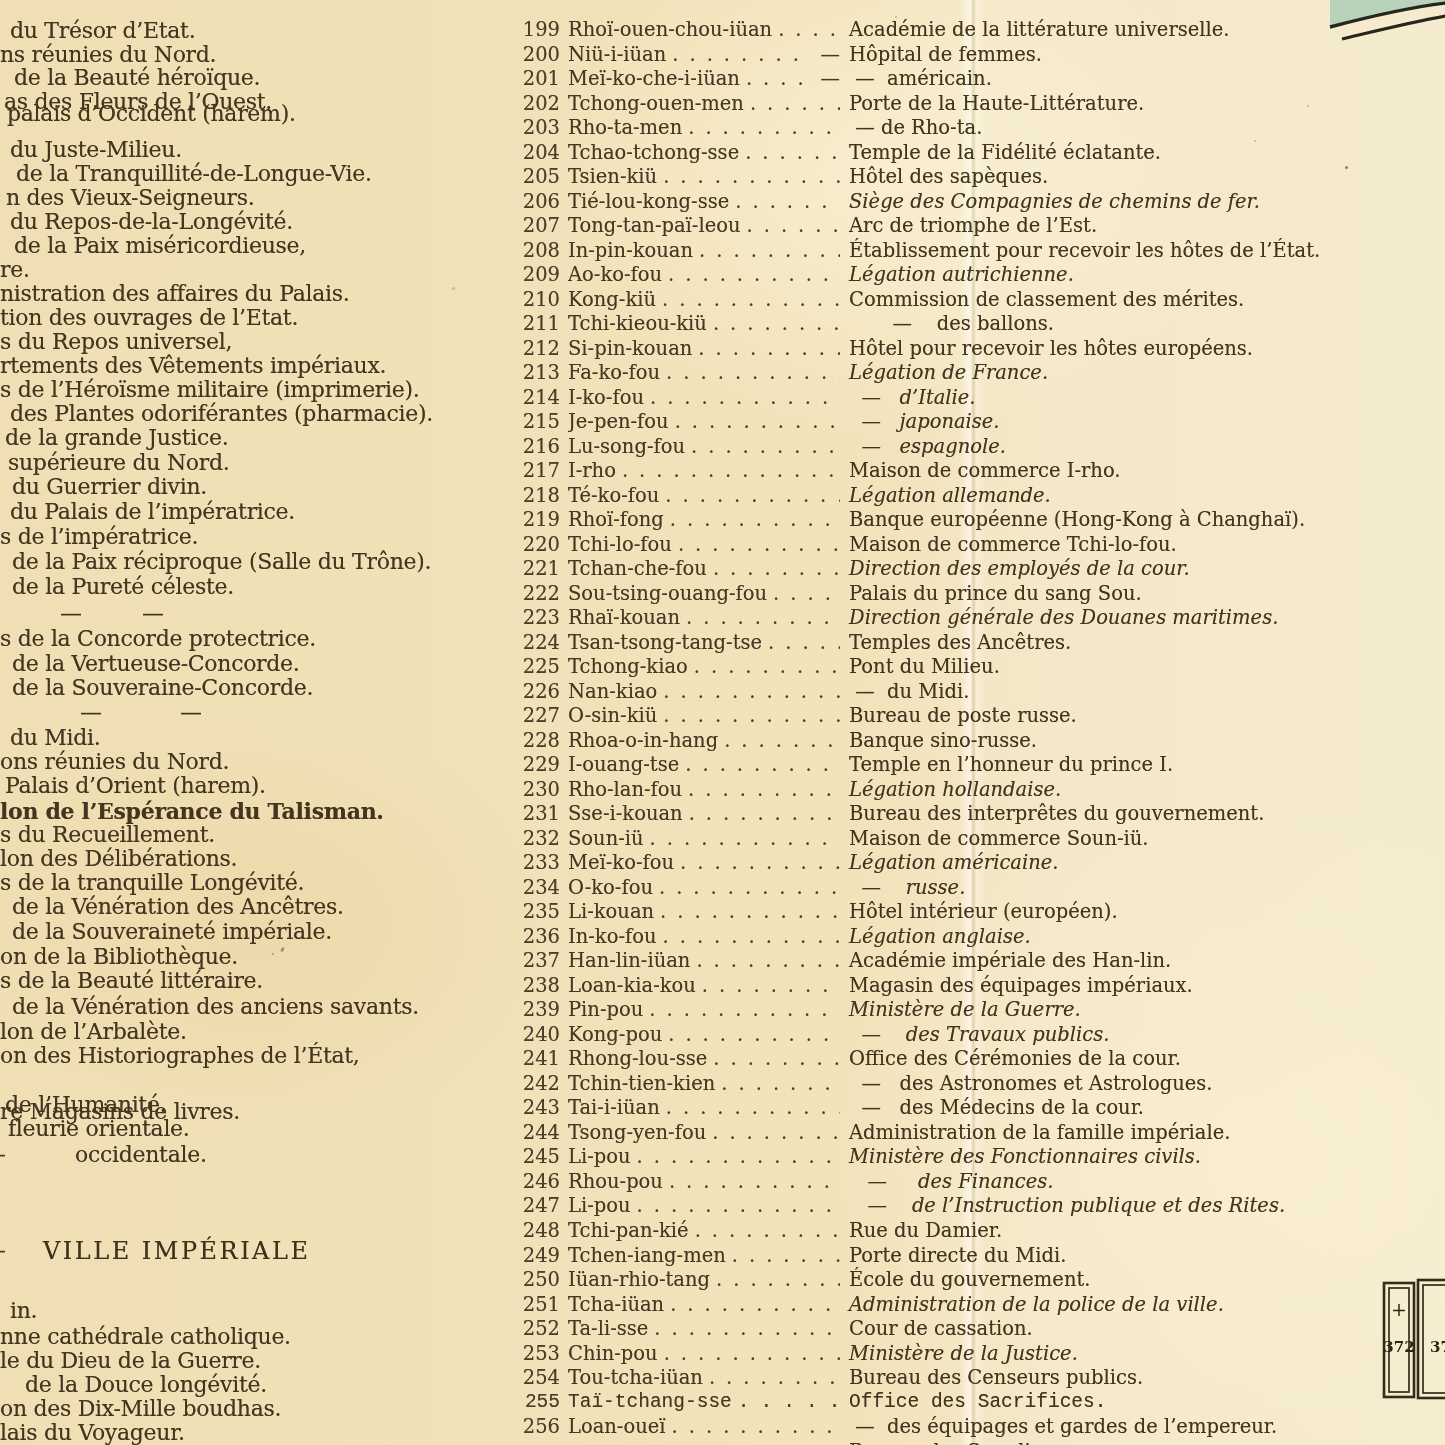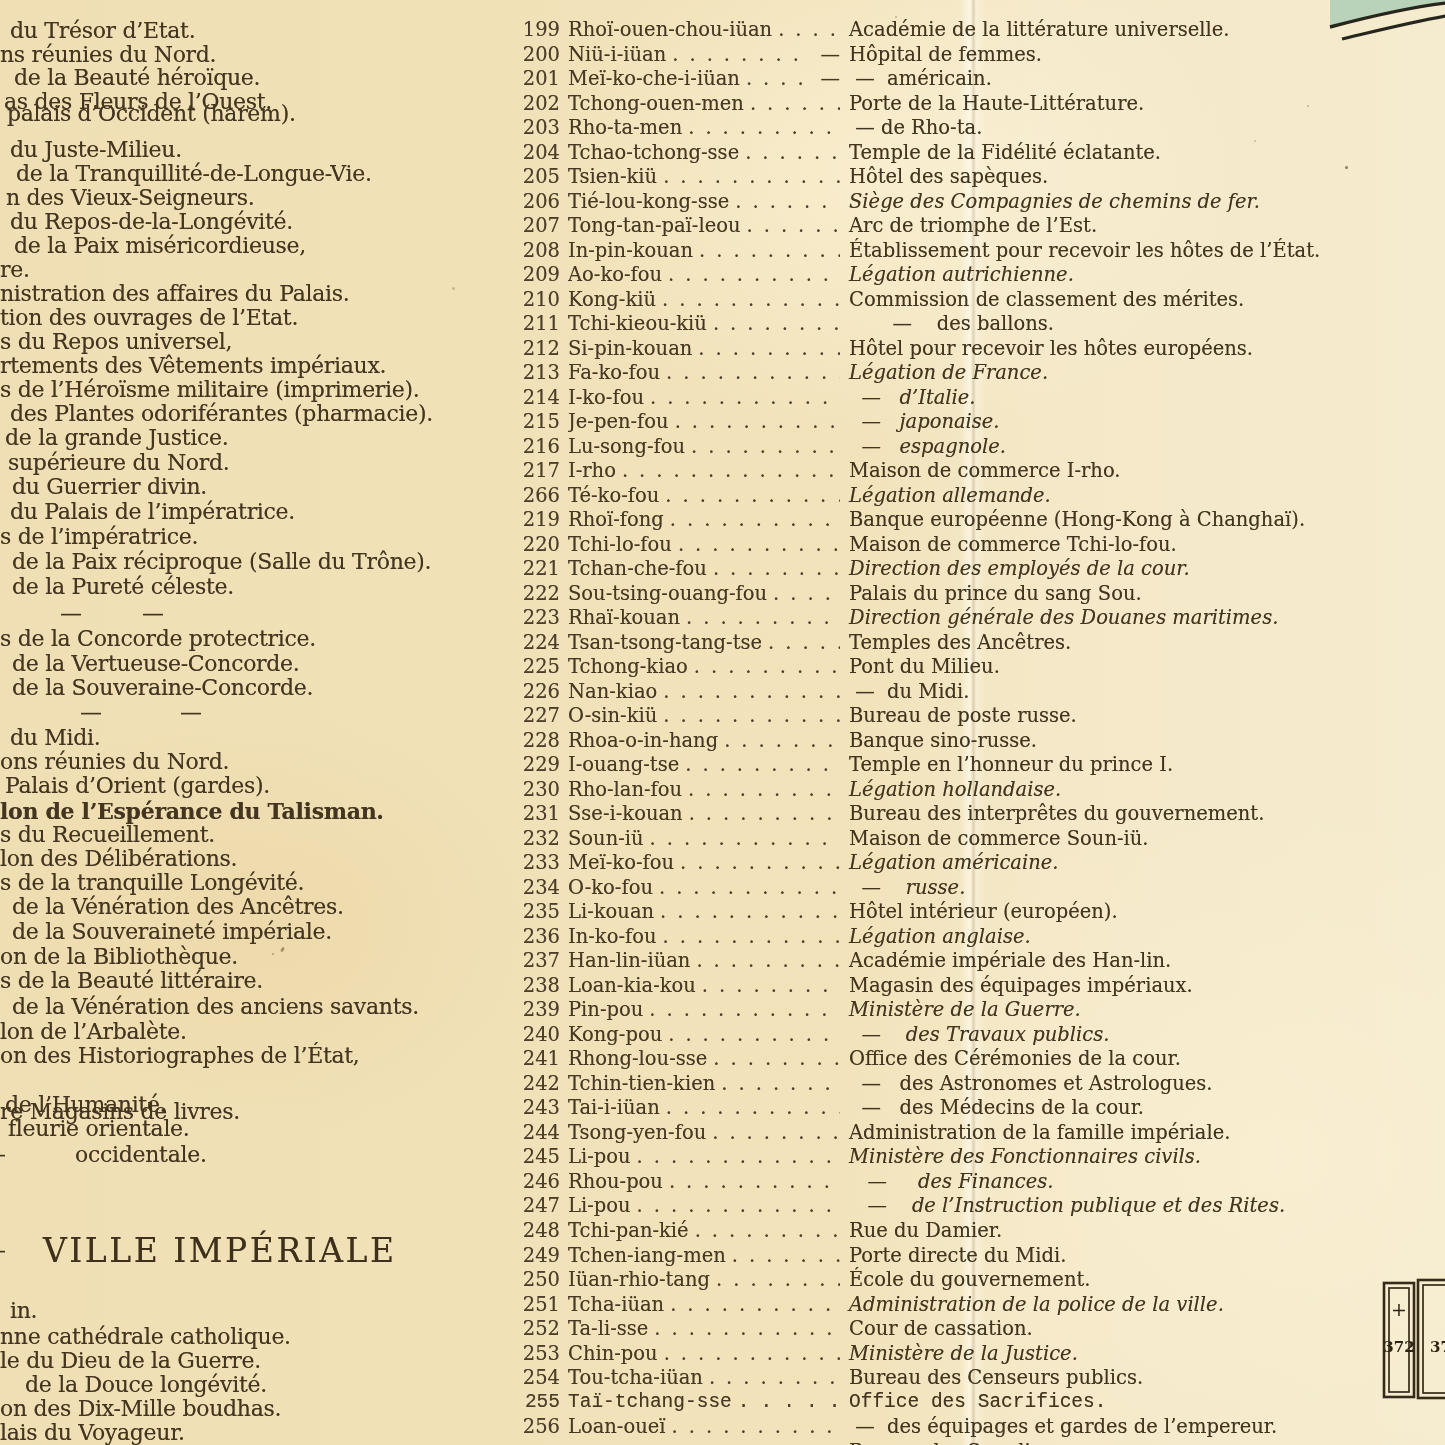--- a/index.html
+++ b/index.html
@@ -26,21 +26,21 @@
       rgba(120,98,58,0) 100%);
   }
   .left-line{
     position:absolute;
     font-size:22px;line-height:26px;white-space:pre;
     letter-spacing:-0.3px;
     color:#43351f;
     text-shadow:0 0 .5px rgba(67,53,31,.55);
   }
   .left-line.heading{
-    font-size:33px;letter-spacing:2.5px;line-height:30px;
+    font-size:24px;letter-spacing:2.5px;line-height:30px;
     color:#3e301b;
   }
   .legend-row{
     position:absolute;left:518px;width:927px;height:25px;
     display:flex;align-items:baseline;
     font-size:19.5px;line-height:25px;
     text-shadow:0 0 .5px rgba(70,56,34,.5);
   }
   .num{width:42px;flex:none;text-align:right;padding-right:8px;color:#4c3e29;}
   .mid{width:272px;flex:none;display:flex;align-items:baseline;overflow:hidden;justify-content:center;}
@@ -84,21 +84,21 @@
     <div class="left-line" style="top: 574px; left: 12px;">de la Pureté céleste.</div>
     <div class="left-line" style="top: 601px; left: 60px;">—</div>
     <div class="left-line" style="top: 601px; left: 142px;">—</div>
     <div class="left-line" style="top: 626px; left: 0px;">s de la Concorde protectrice.</div>
     <div class="left-line" style="top: 651px; left: 12px;">de la Vertueuse-Concorde.</div>
     <div class="left-line" style="top: 675px; left: 12px;">de la Souveraine-Concorde.</div>
     <div class="left-line" style="top: 700px; left: 80px;">—</div>
     <div class="left-line" style="top: 700px; left: 180px;">—</div>
     <div class="left-line" style="top: 725px; left: 10px;">du Midi.</div>
     <div class="left-line" style="top: 749px; left: 0px;">ons réunies du Nord.</div>
-    <div class="left-line" style="top: 773px; left: 5px;">Palais d’Orient (gardes).</div>
+    <div class="left-line" style="top: 773px; left: 5px;">Palais d’Orient (harem).</div>
     <div class="left-line" style="top: 798px; left: 0px; font-weight: bold;">lon de l’Espérance du Talisman.</div>
     <div class="left-line" style="top: 822px; left: 0px;">s du Recueillement.</div>
     <div class="left-line" style="top: 846px; left: 0px;">lon des Délibérations.</div>
     <div class="left-line" style="top: 870px; left: 0px;">s de la tranquille Longévité.</div>
     <div class="left-line" style="top: 894px; left: 12px;">de la Vénération des Ancêtres.</div>
     <div class="left-line" style="top: 919px; left: 12px;">de la Souveraineté impériale.</div>
     <div class="left-line" style="top: 944px; left: 0px;">on de la Bibliothèque.</div>
     <div class="left-line" style="top: 968px; left: 0px;">s de la Beauté littéraire.</div>
     <div class="left-line" style="top: 994px; left: 12px;">de la Vénération des anciens savants.</div>
     <div class="left-line" style="top: 1019px; left: 0px;">lon de l’Arbalète.</div>
@@ -267,21 +267,21 @@
     </div>
     <div class="legend-row" style="top: 458.18px;">
       <span class="num">217</span>
       <span class="mid">
         <span class="nm">I-rho</span>
         <span class="dots">........................................</span>
       </span>
       <span class="desc">Maison de commerce I-rho.</span>
     </div>
     <div class="legend-row" style="top: 482.69px;">
-      <span class="num">266</span>
+      <span class="num">218</span>
       <span class="mid">
         <span class="nm">Té-ko-fou</span>
         <span class="dots">........................................</span>
       </span>
       <span class="desc it">Légation allemande.</span>
     </div>
     <div class="legend-row" style="top: 507.2px;">
       <span class="num">219</span>
       <span class="mid">
         <span class="nm">Rhoï-fong</span>

